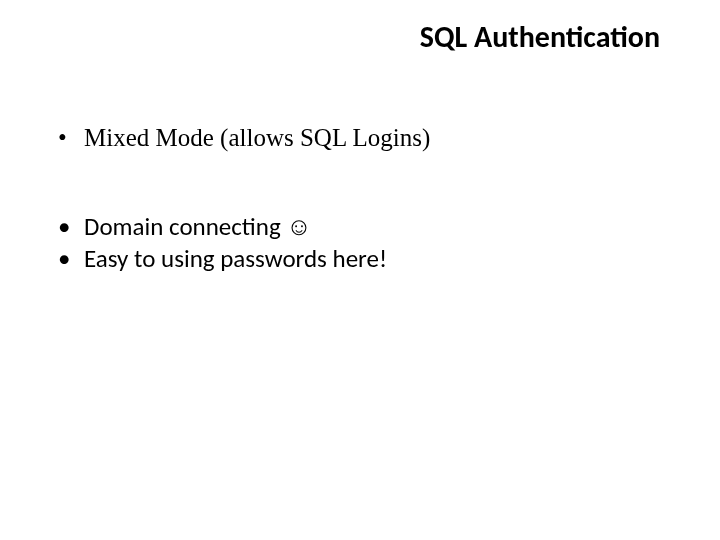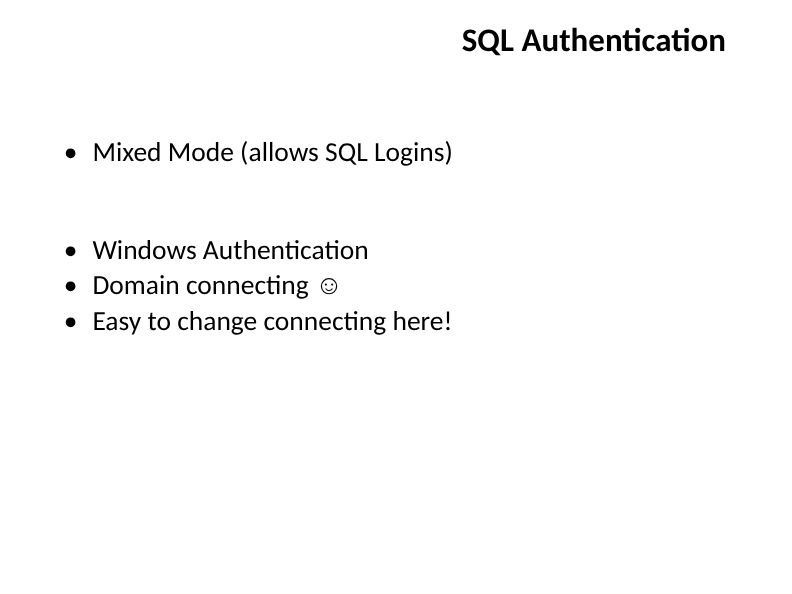--- a/index.html
+++ b/index.html
@@ -12,21 +12,21 @@
       padding: 18px 60px 30px 50px;
       overflow: hidden;
     }
     .title {
       text-align: right;
       font-size: 30px;
       font-weight: 700;
       margin-bottom: 68px;
       padding-left: 30px;
     }
-    .group { margin-bottom: 58px; }
+    .group { margin-bottom: 58px; font-family: Liberation Serif, serif; }
     .group2 { margin-bottom: 0; }
     ul { list-style: none; }
     li {
       position: relative;
       padding-left: 34px;
       font-size: 25px;
       line-height: 1.22;
       margin-bottom: 2px;
     }
     li::before {
@@ -42,16 +42,15 @@
 </head>
 <body>
 
 <h1 class="title">SQL Authentication</h1>
 
 <ul class="group">
   <li>Mixed Mode (allows SQL Logins)</li>
 </ul>
 
 <ul class="group2">
-  <li>Windows Authentication</li>
   <li>Domain connecting ☺</li>
-  <li>Easy to change connecting here!</li>
+  <li>Easy to using passwords here!</li>
 </ul>
 
 </body></html>

